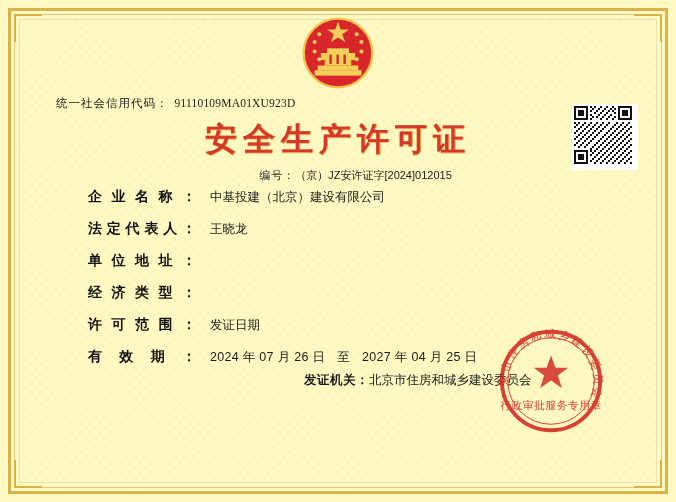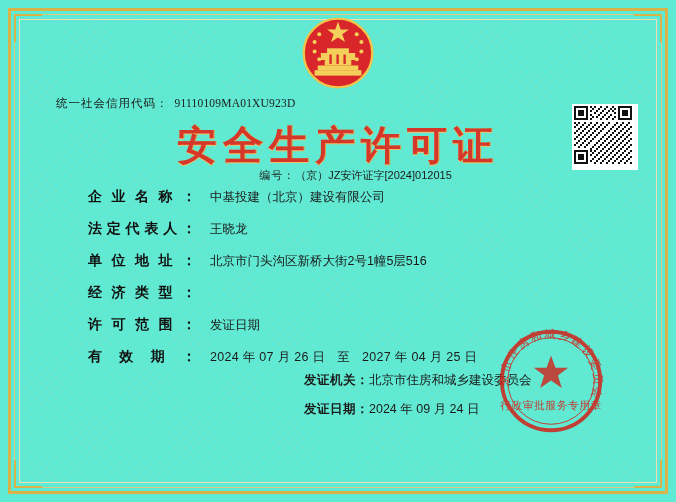--- a/index.html
+++ b/index.html
@@ -10,21 +10,21 @@
     width: 676px;
     height: 502px;
     background: #ffffff;
     font-family: "Liberation Sans", sans-serif;
     overflow: hidden;
   }
   .cert {
     position: relative;
     width: 676px;
     height: 502px;
-    background: #5eead4;
+    background: #fef9c3;
     box-sizing: border-box;
   }
   
   .border-outer {
     position: absolute;
     left: 8px;
     top: 8px;
     right: 8px;
     bottom: 8px;
     border: 3px solid #d9b24a;
@@ -96,21 +96,21 @@
   .credit-value { margin-left: 6px; font-family: "Liberation Serif", serif; }
 
   
   .title {
     position: absolute;
     left: 0;
     right: 0;
     top: 118px;
     text-align: center;
     font-family: "DejaVu Sans", sans-serif;
-    font-size: 40px;
+    font-size: 32px;
     font-weight: bold;
     color: #d4382a;
     letter-spacing: 6px;
     text-shadow: 0 1px 0 #f0c36b, 1px 0 0 #e0a33e;
   }
 
   
   .cert-no {
     position: absolute;
     left: 0;
@@ -518,21 +518,20 @@
     </div>
 
     <div class="row">
       <div class="label">
         <span>单</span>
         <span>位</span>
         <span>地</span>
         <span>址</span>
         <span>：</span>
       </div>
-      <div class="value">北京市门头沟区新桥大街2号1幢5层516</div>
     </div>
 
     <div class="row">
       <div class="label">
         <span>经</span>
         <span>济</span>
         <span>类</span>
         <span>型</span>
         <span>：</span>
       </div>
@@ -559,23 +558,20 @@
       <div class="value">
         <span>2024 年 07 月 26 日</span><span class="sep">至</span><span>2027 年 04 月 25 日</span>
       </div>
     </div>
 
   </div>
 
   <div class="issuer">
     <div class="iline">
       <span class="ilbl">发证机关：</span><span>北京市住房和城乡建设委员会</span>
-    </div>
-    <div class="iline">
-      <span class="ilbl">发证日期：</span><span>2024 年 09 月 24 日</span>
     </div>
   </div>
 
   <div class="seal">
     <svg viewBox="0 0 120 120" width="118" height="118" aria-hidden="true">
       <defs>
         <path id="sealArc" d="M 60,60 m -44,0 a 44,44 0 1,1 88,0 a 44,44 0 1,1 -88,0"></path>
       </defs>
       <circle cx="60" cy="60" r="50" fill="none" stroke="#d0241c" stroke-width="4"></circle>
       <circle cx="60" cy="60" r="44" fill="none" stroke="#d0241c" stroke-width="1"></circle>

